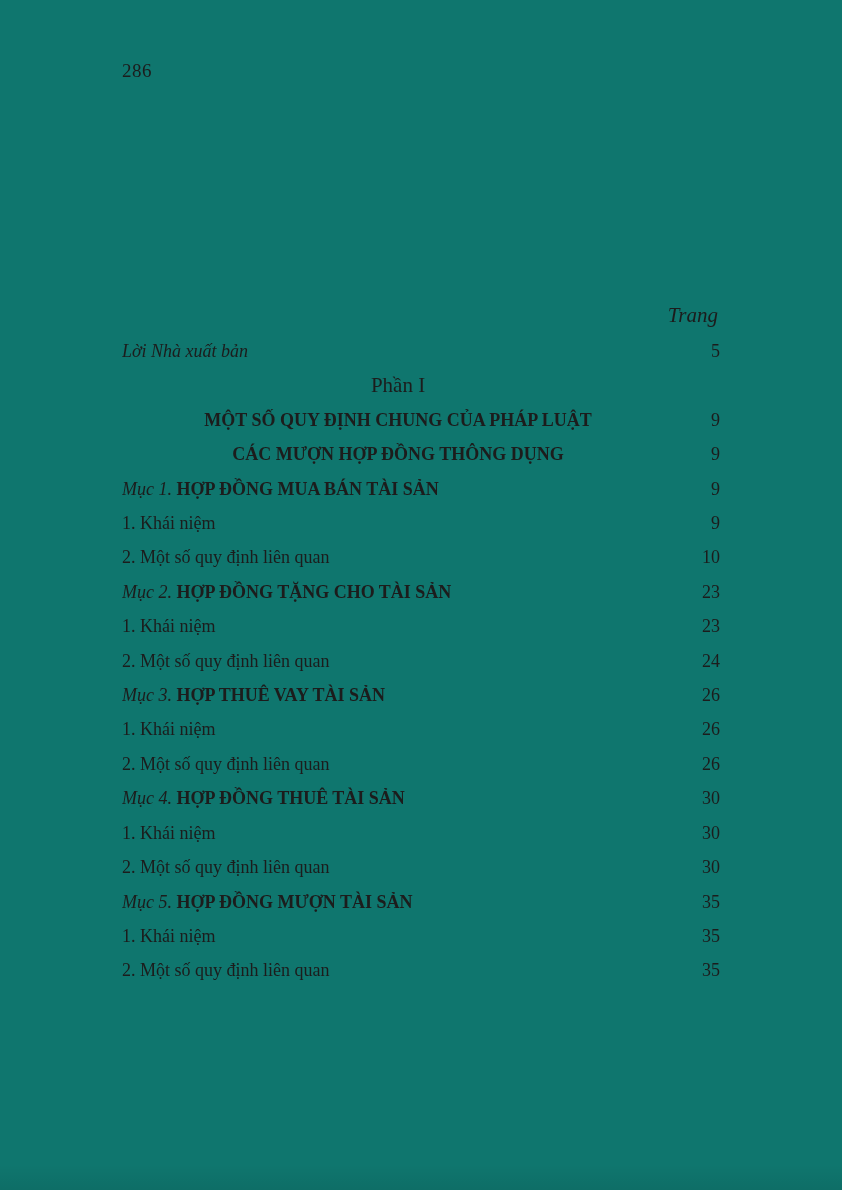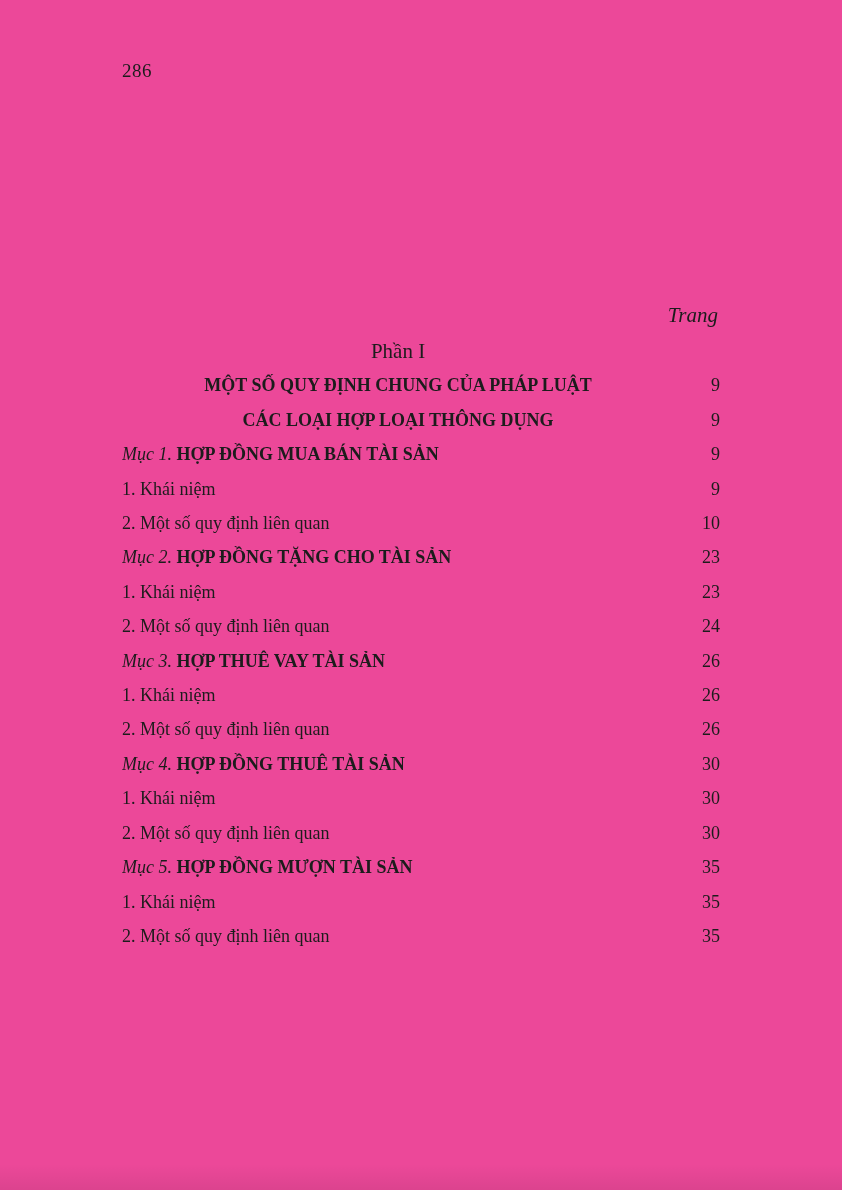--- a/index.html
+++ b/index.html
@@ -6,21 +6,21 @@
     margin: 0;
     padding: 0;
     background: #ffffff;
     font-family: "Liberation Serif", "DejaVu Serif", serif;
     color: #1c1c1c;
   }
   .page {
     position: relative;
     width: 842px;
     height: 1190px;
-    background: #ec4899;
+    background: #0f766e;
     overflow: hidden;
     margin: 0 auto;
   }
   
   .page::after {
     content: "";
     position: absolute;
     left: 0; right: 0; bottom: 0;
     height: 26px;
     background: linear-gradient(to bottom, rgba(0,0,0,0), rgba(0,0,0,0.07));
@@ -96,30 +96,34 @@
 <body>
 
 <div class="page">
   <div class="page-number">286</div>
 
 
   <div class="content">
     <div class="trang-header">Trang</div>
 
     <div class="toc-list">
+        <div class="toc-row italic-left">
+          <span class="toc-label">Lời Nhà xuất bản</span>
+          <span class="toc-page">5</span>
+        </div>
         <div class="toc-row center-plain">
           <span class="toc-label">Phần I</span>
           <span class="toc-page"></span>
         </div>
         <div class="toc-row center-bold">
           <span class="toc-label">MỘT SỐ QUY ĐỊNH CHUNG CỦA PHÁP LUẬT</span>
           <span class="toc-page">9</span>
         </div>
         <div class="toc-row center-bold">
-          <span class="toc-label">CÁC LOẠI HỢP LOẠI THÔNG DỤNG</span>
+          <span class="toc-label">CÁC MƯỢN HỢP ĐỒNG THÔNG DỤNG</span>
           <span class="toc-page">9</span>
         </div>
         <div class="toc-row muc">
           <span class="toc-label"><span class="muc-prefix">Mục 1. </span><span>HỢP ĐỒNG MUA BÁN TÀI SẢN</span></span>
           <span class="toc-page">9</span>
         </div>
         <div class="toc-row plain">
           <span class="toc-label">1. Khái niệm</span>
           <span class="toc-page">9</span>
         </div>

